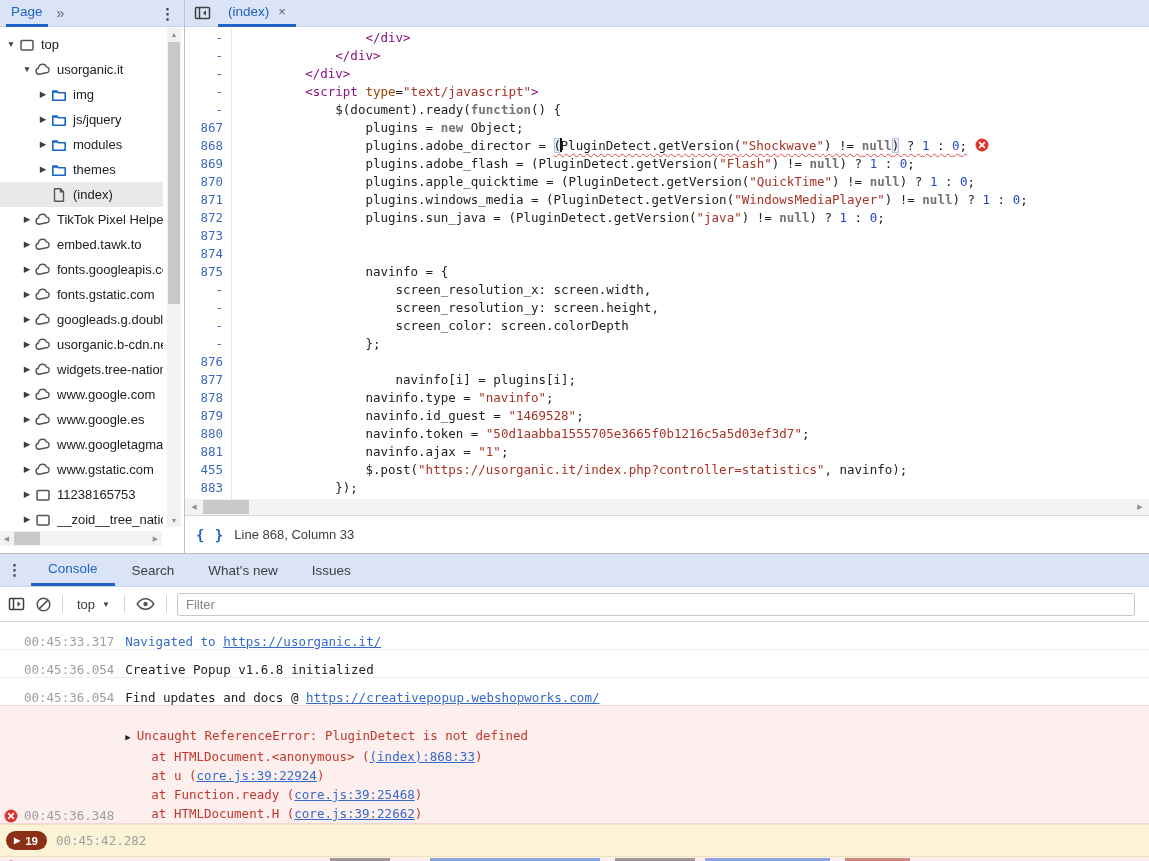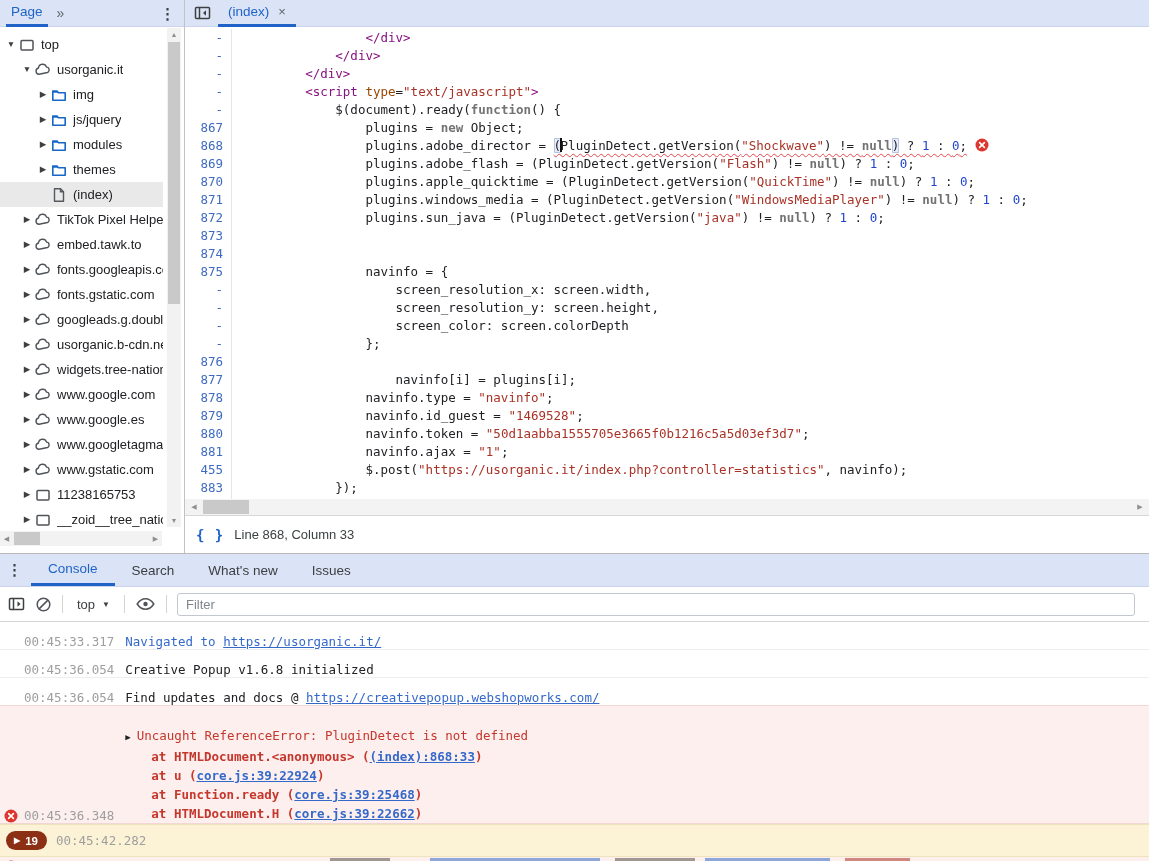--- a/index.html
+++ b/index.html
@@ -76,21 +76,21 @@
   .msg{border-bottom:1px solid #eee;display:flex;align-items:flex-end;}
   .msg.log{height:28px;padding:5px 8px 0 24px;}
   .ts{color:#9e9e9e;margin-right:11px;flex:none;}
   .info{color:#3569c9;}
   .clink{color:#3569c9;text-decoration:underline;cursor:pointer;}
   .msg.err{background:#fcefee;border-top:1px solid #f2d7d4;border-bottom:1px solid #f2d7d4;
            height:119px;padding:5px 4px 0 4px;margin-top:-1px;}
   .eicon{width:14px;height:14px;flex:none;margin:2px 6px 0 0;}
   .errbody{color:#c5372c;line-height:19px;}
   .tri{color:#202124;font-size:9px;margin-right:6px;}
-  .stackline{padding-left:26px;font-weight:bold;}
+  .stackline{padding-left:26px;}
   .msg.warnrow{background:#fcf3d7;border-top:1px solid #eee3bd;border-bottom:1px solid #eee3bd;
                height:33px;align-items:center;padding:0 8px 0 6px;}
   .badge{background:#8b3015;color:#fff;border-radius:10px;height:19px;display:flex;align-items:center;
          padding:0 9px 0 8px;gap:5px;font-family:"Liberation Sans",sans-serif;font-size:11.5px;
          font-weight:700;margin-right:9px;flex:none;}
   .badge .btri{font-size:8px;line-height:1;}
   .msg.clip{background:#fcefee;height:4px;border-bottom:none;position:relative;overflow:hidden;}
   .frag{position:absolute;top:1px;height:3px;}
 </style>
 </head>

